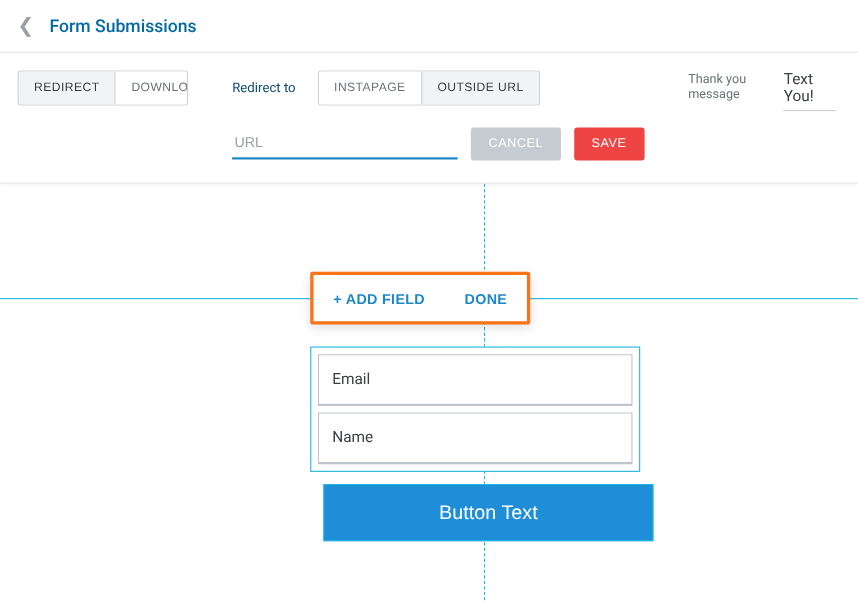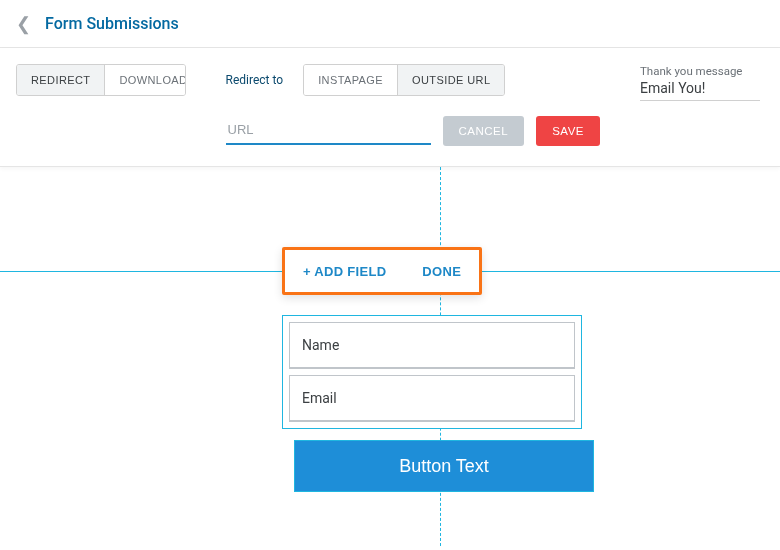--- a/index.html
+++ b/index.html
@@ -109,21 +109,21 @@
     cursor: pointer;
     text-transform: uppercase;
     color: #fff;
     background: #c4cbd1;
     text-align: right;
   }
   .btn.save { background: #ef4444; }
 
   .thank-block {
     display: flex;
-    flex-direction: column;
+    flex-direction: row;
     gap: 2px;
     min-width: 120px;
   }
   .thank-label {
     font-size: 11.5px;
     color: #6b7177;
   }
   .thank-value {
     font-size: 14px;
     color: #3c4043;
@@ -235,31 +235,31 @@
     </div>
     <div class="url-row">
       <input class="url-input" placeholder="URL" style="">
       <button class="btn">CANCEL</button>
       <button class="btn save">SAVE</button>
     </div>
   </div>
 
   <div class="thank-block">
     <span class="thank-label">Thank you message</span>
-    <span class="thank-value">Email You!</span>
+    <span class="thank-value">Text You!</span>
   </div>
 </div>
 
 <div class="canvas">
   <div class="guide-line-v"></div>
   <div class="guide-line-h"></div>
 
   <div class="popup">
     <button>+ ADD FIELD</button>
     <button>DONE</button>
   </div>
 
   <div class="form-box">
+    <div class="form-field">Email</div>
     <div class="form-field">Name</div>
-    <div class="form-field">Email</div>
   </div>
   <button class="form-btn">Button Text</button>
 </div>
 
 </body></html>

